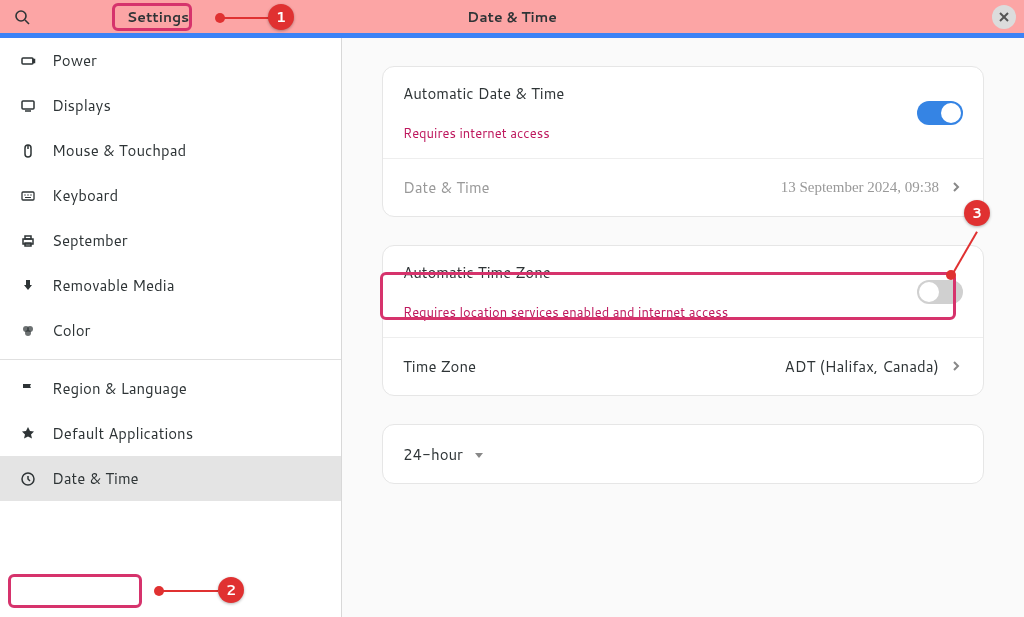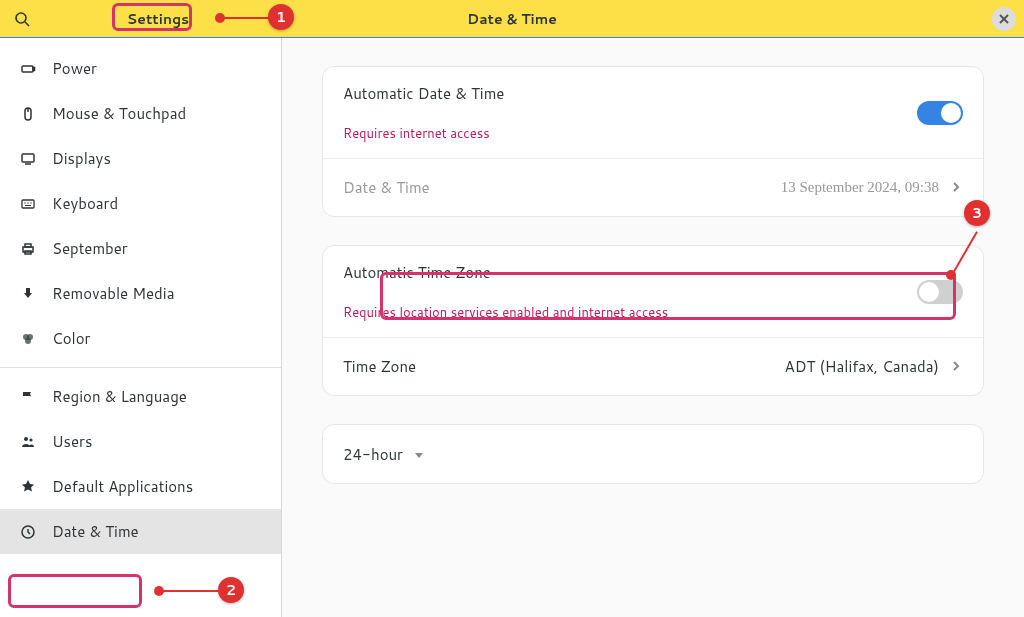--- a/index.html
+++ b/index.html
@@ -8,22 +8,22 @@
       background: #fafafa;
       width: 1024px;
       height: 617px;
       overflow: hidden;
       display: flex;
       flex-direction: column;
       color: #2e3436;
     }
     .header {
       height: 38px;
-      background: #fde047;
-      border-bottom: 1px solid #3b82f6;
+      background: #fca5a5;
+      border-bottom: 5px solid #3b82f6;
       display: flex;
       align-items: center;
       padding: 0 8px;
       position: relative;
     }
     .header-left {
       display: flex;
       align-items: center;
       gap: 8px;
       width: 300px;
@@ -65,25 +65,25 @@
       cursor: pointer;
       margin-left: auto;
       color: #555;
     }
     .body-row {
       display: flex;
       flex: 1;
       overflow: hidden;
     }
     .sidebar {
-      width: 282px;
+      width: 342px;
       background: #fff;
       border-right: 1px solid #d8d8d8;
       overflow-y: auto;
-      padding-top: 8px;
+      padding-top: 0;
     }
     .sidebar-item {
       display: flex;
       align-items: center;
       padding: 12px 18px;
       gap: 14px;
       cursor: pointer;
       font-size: 15px;
       color: #2e3436;
     }
@@ -206,34 +206,34 @@
           <svg width="16" height="16" viewBox="0 0 16 16" fill="none" stroke="currentColor" stroke-width="1.5">
             <rect x="2" y="5" width="11" height="6" rx="1"></rect>
             <rect x="13" y="6.5" width="1.5" height="3"></rect>
           </svg>
         </span>
         <span>Power</span>
       </div>
     <div class="sidebar-item">
         <span class="sicon">
           <svg width="16" height="16" viewBox="0 0 16 16" fill="none" stroke="currentColor" stroke-width="1.5">
+            <rect x="2" y="3" width="12" height="8" rx="1"></rect>
+            <line x1="5" y1="13" x2="11" y2="13"></line>
+          </svg>
+        </span>
+        <span>Displays</span>
+      </div>
+    <div class="sidebar-item">
+        <span class="sicon">
+          <svg width="16" height="16" viewBox="0 0 16 16" fill="none" stroke="currentColor" stroke-width="1.5">
             <rect x="5" y="2" width="6" height="12" rx="3"></rect>
             <line x1="8" y1="2" x2="8" y2="6"></line>
           </svg>
         </span>
         <span>Mouse &amp; Touchpad</span>
-      </div>
-    <div class="sidebar-item">
-        <span class="sicon">
-          <svg width="16" height="16" viewBox="0 0 16 16" fill="none" stroke="currentColor" stroke-width="1.5">
-            <rect x="2" y="3" width="12" height="8" rx="1"></rect>
-            <line x1="5" y1="13" x2="11" y2="13"></line>
-          </svg>
-        </span>
-        <span>Displays</span>
       </div>
     <div class="sidebar-item">
         <span class="sicon">
           <svg width="16" height="16" viewBox="0 0 16 16" fill="currentColor">
             <rect x="2" y="4" width="12" height="8" rx="1" fill="none" stroke="currentColor" stroke-width="1.3"></rect>
             <circle cx="5" cy="7" r=".7"></circle>
             <circle cx="8" cy="7" r=".7"></circle>
             <circle cx="11" cy="7" r=".7"></circle>
             <rect x="5" y="9" width="6" height="1"></rect>
           </svg>
@@ -271,30 +271,20 @@
 
     <div class="divider"></div>
 
     <div class="sidebar-item">
         <span class="sicon">
           <svg width="16" height="16" viewBox="0 0 16 16" fill="currentColor">
             <path d="M3 2v12M3 3h8l-1 2 1 2H3"></path>
           </svg>
         </span>
         <span>Region &amp; Language</span>
-      </div>
-    <div class="sidebar-item">
-        <span class="sicon">
-          <svg width="16" height="16" viewBox="0 0 16 16" fill="currentColor">
-            <circle cx="6" cy="5" r="2"></circle>
-            <circle cx="11" cy="6" r="1.6"></circle>
-            <path d="M2 13c0-2 2-3 4-3s4 1 4 3M9 13c0-1.5 1-2.5 2.5-2.5s2.5 1 2.5 2.5"></path>
-          </svg>
-        </span>
-        <span>Users</span>
       </div>
     <div class="sidebar-item">
         <span class="sicon">
           <svg width="16" height="16" viewBox="0 0 16 16" fill="currentColor">
             <path d="M8 1l2 4 4 .5-3 3 1 4-4-2-4 2 1-4-3-3 4-.5z"></path>
           </svg>
         </span>
         <span>Default Applications</span>
       </div>
     <div class="sidebar-item active">

